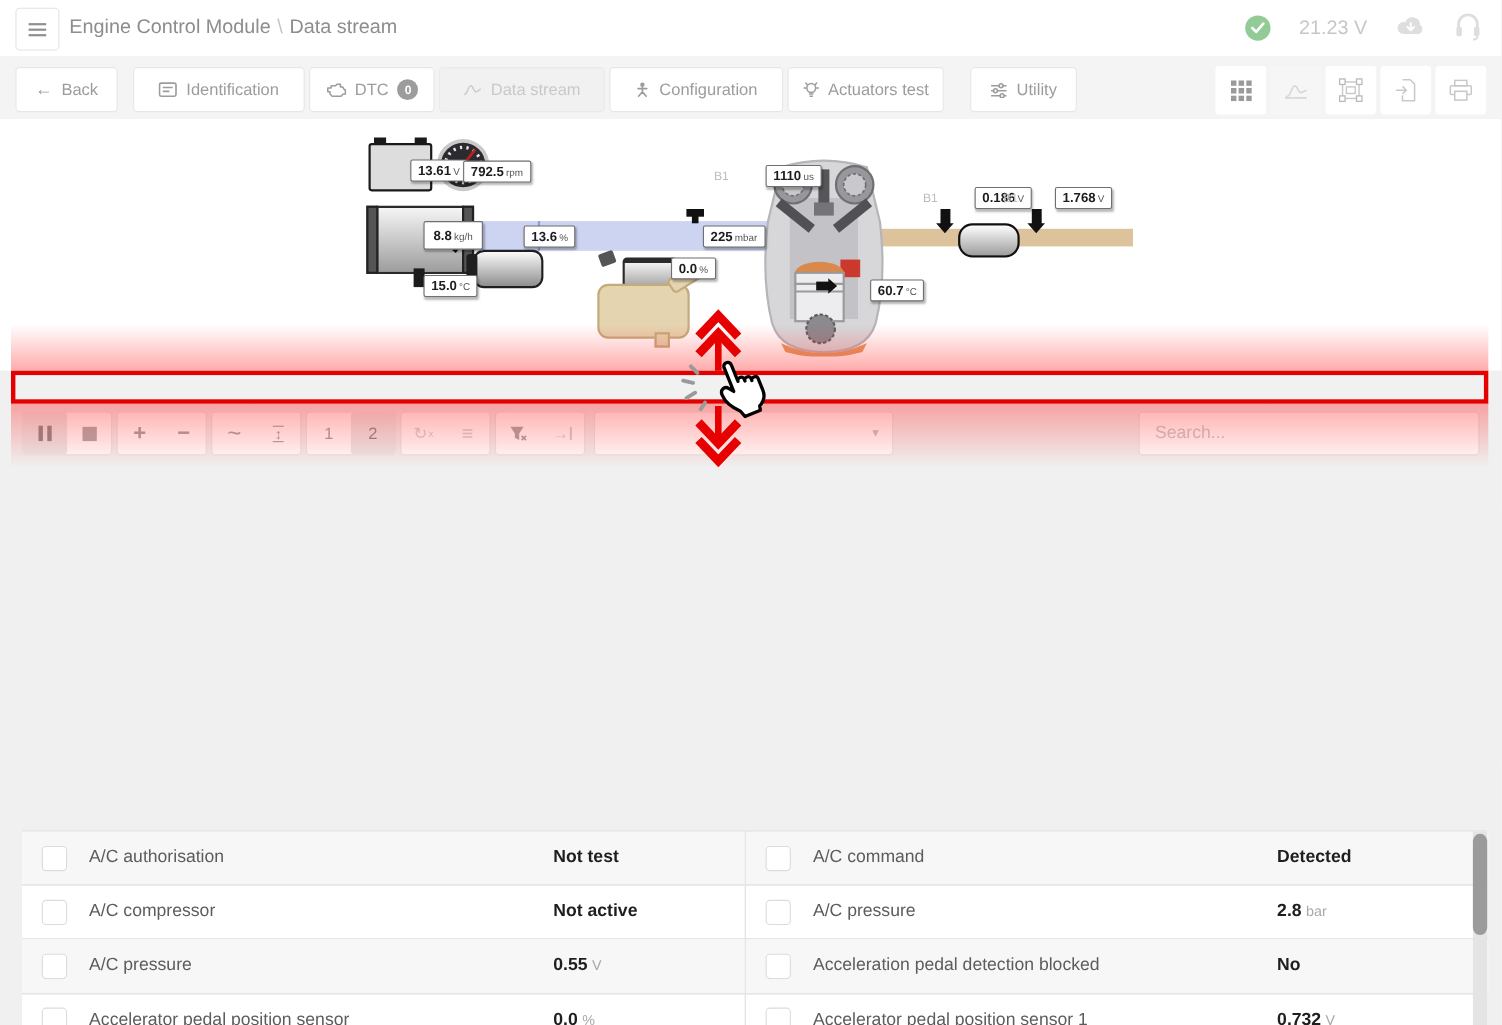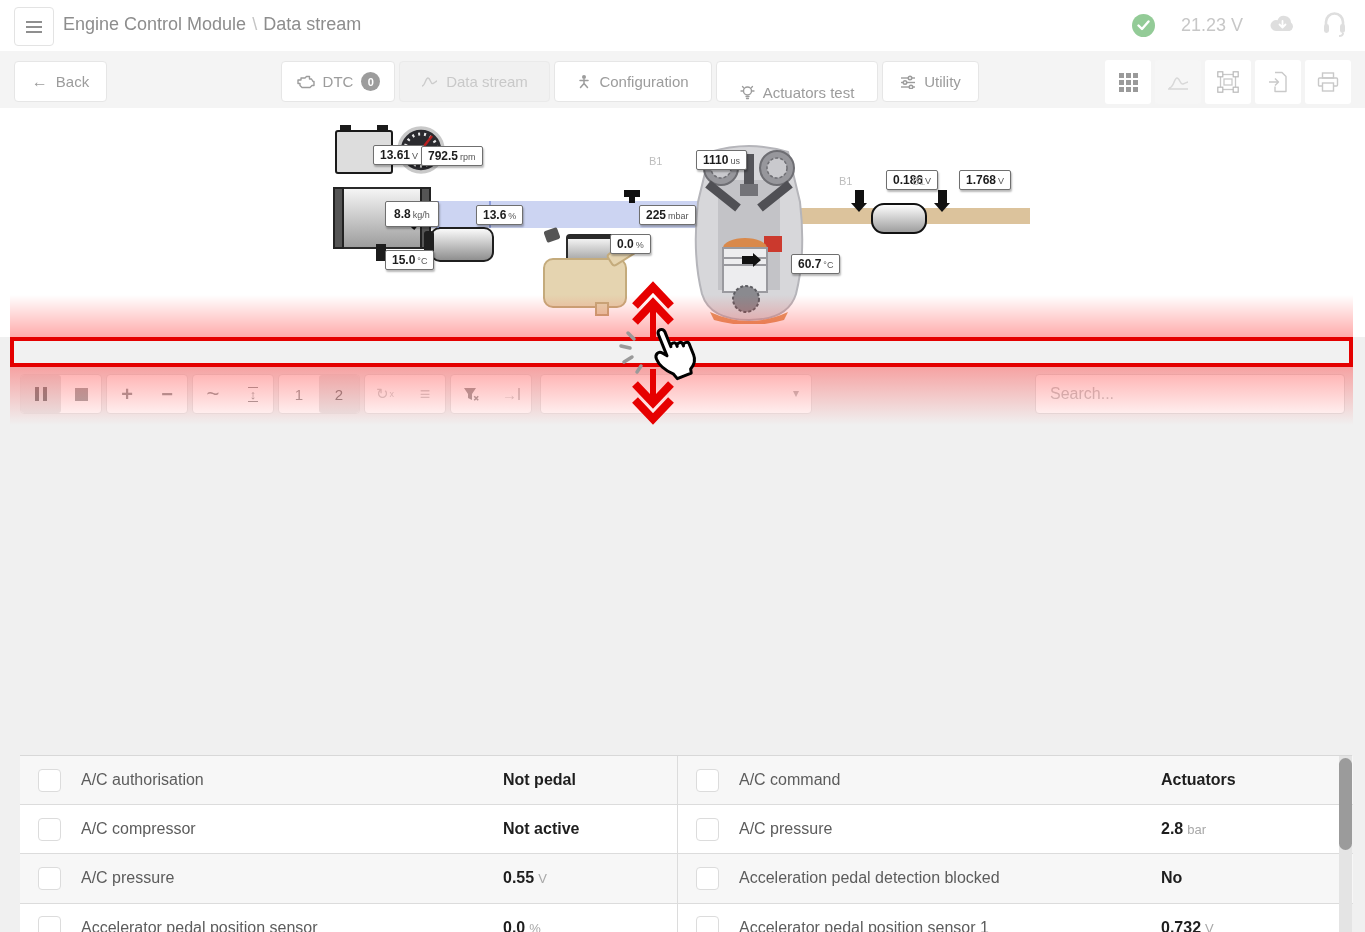--- a/index.html
+++ b/index.html
@@ -136,41 +136,49 @@
           </svg>
       </div>
     </div>
   </div>
 
   <div class="tabbar">
     <div class="tab" style="left:14px;width:93px;">
       <span class="arrowch">←</span>
       <span>Back</span>
     </div>
+    <div class="tab" style="left:121px;width:156px;">
+      <svg width="17" height="15" viewBox="0 0 17 15">
+          <rect x="1" y="1.5" width="15" height="12" rx="1.5" fill="none" stroke="#9c9c9c" stroke-width="1.5"></rect>
+          <line x1="4" y1="5.5" x2="13" y2="5.5" stroke="#9c9c9c" stroke-width="1.5"></line>
+          <line x1="4" y1="9" x2="10" y2="9" stroke="#9c9c9c" stroke-width="1.5"></line>
+        </svg>
+      <span>Identification</span>
+    </div>
     <div class="tab" style="left:281px;width:114px;">
       <svg width="19" height="14" viewBox="0 0 19 14">
           <path d="M2 5 h3 V3 h4 L10.5 1.5 h3 V4 h2 l1.5 2.5 H18 v4 h-2 l-2 2 H6 l-2-2 v-2 H2 z" fill="none" stroke="#9c9c9c" stroke-width="1.4" stroke-linejoin="round"></path>
         </svg>
       <span>DTC</span>
       <span class="badge">0</span>
     </div>
     <div class="tab disabled" style="left:399px;width:151px;">
       <svg width="17" height="13" viewBox="0 0 17 13">
           <path d="M1 11 C4 11 4.5 3 7 3 S9.5 9.5 12 8.5 15 6 16 6" fill="none" stroke="#cccccc" stroke-width="1.4"></path>
         </svg>
       <span>Data stream</span>
     </div>
     <div class="tab" style="left:554px;width:158px;">
       <svg width="14" height="15" viewBox="0 0 14 15">
           <circle cx="7" cy="3" r="2" fill="#9c9c9c"></circle>
           <path d="M7 5.5 v4 M7 9.5 l-3.5 4 M7 9.5 l3.5 4 M3 6.5 h8" fill="none" stroke="#9c9c9c" stroke-width="1.5" stroke-linecap="round"></path>
         </svg>
       <span>Configuration</span>
     </div>
-    <div class="tab" style="left:716px;width:162px;align-items:flex-end;">
+    <div class="tab" style="left:716px;width:142px;">
       <svg width="15" height="16" viewBox="0 0 15 16">
           <circle cx="7.5" cy="6" r="4" fill="none" stroke="#9c9c9c" stroke-width="1.4"></circle>
           <path d="M6 11.5 h3 M6.5 13.5 h2 M1 6 h1.6 M12.4 6 H14 M2.5 1.5 l1.2 1.2 M12.5 1.5 l-1.2 1.2" stroke="#9c9c9c" stroke-width="1.3" stroke-linecap="round"></path>
         </svg>
       <span>Actuators test</span>
     </div>
     <div class="tab" style="left:882px;width:97px;">
       <svg width="16" height="14" viewBox="0 0 16 14">
           <line x1="1" y1="3" x2="15" y2="3" stroke="#9c9c9c" stroke-width="1.4"></line>
           <circle cx="10" cy="3" r="1.8" fill="#f4f4f4" stroke="#9c9c9c" stroke-width="1.4"></circle>
@@ -336,21 +344,21 @@
     <div class="ddl">
         <span class="caret">▾</span>
       </div>
     <input class="srch" type="text" placeholder="Search..." style="">
 
     <div class="tbl">
       <div class="col left">
         <div class="trow alt">
             <span class="cb"></span>
             <span class="plabel">A/C authorisation</span>
-            <span class="pval"><span>Not pedal</span><i></i></span>
+            <span class="pval"><span>Not test</span><i></i></span>
           </div>
         <div class="trow">
             <span class="cb"></span>
             <span class="plabel">A/C compressor</span>
             <span class="pval"><span>Not active</span><i></i></span>
           </div>
         <div class="trow alt">
             <span class="cb"></span>
             <span class="plabel">A/C pressure</span>
             <span class="pval"><span>0.55</span><i>V</i></span>
@@ -359,21 +367,21 @@
             <span class="cb"></span>
             <span class="plabel">Accelerator pedal position sensor</span>
             <span class="pval"><span>0.0</span><i>%</i></span>
           </div>
 
       </div>
       <div class="col right">
         <div class="trow alt">
             <span class="cb"></span>
             <span class="plabel">A/C command</span>
-            <span class="pval"><span>Actuators</span><i></i></span>
+            <span class="pval"><span>Detected</span><i></i></span>
           </div>
         <div class="trow">
             <span class="cb"></span>
             <span class="plabel">A/C pressure</span>
             <span class="pval"><span>2.8</span><i>bar</i></span>
           </div>
         <div class="trow alt">
             <span class="cb"></span>
             <span class="plabel">Acceleration pedal detection blocked</span>
             <span class="pval"><span>No</span><i></i></span>

